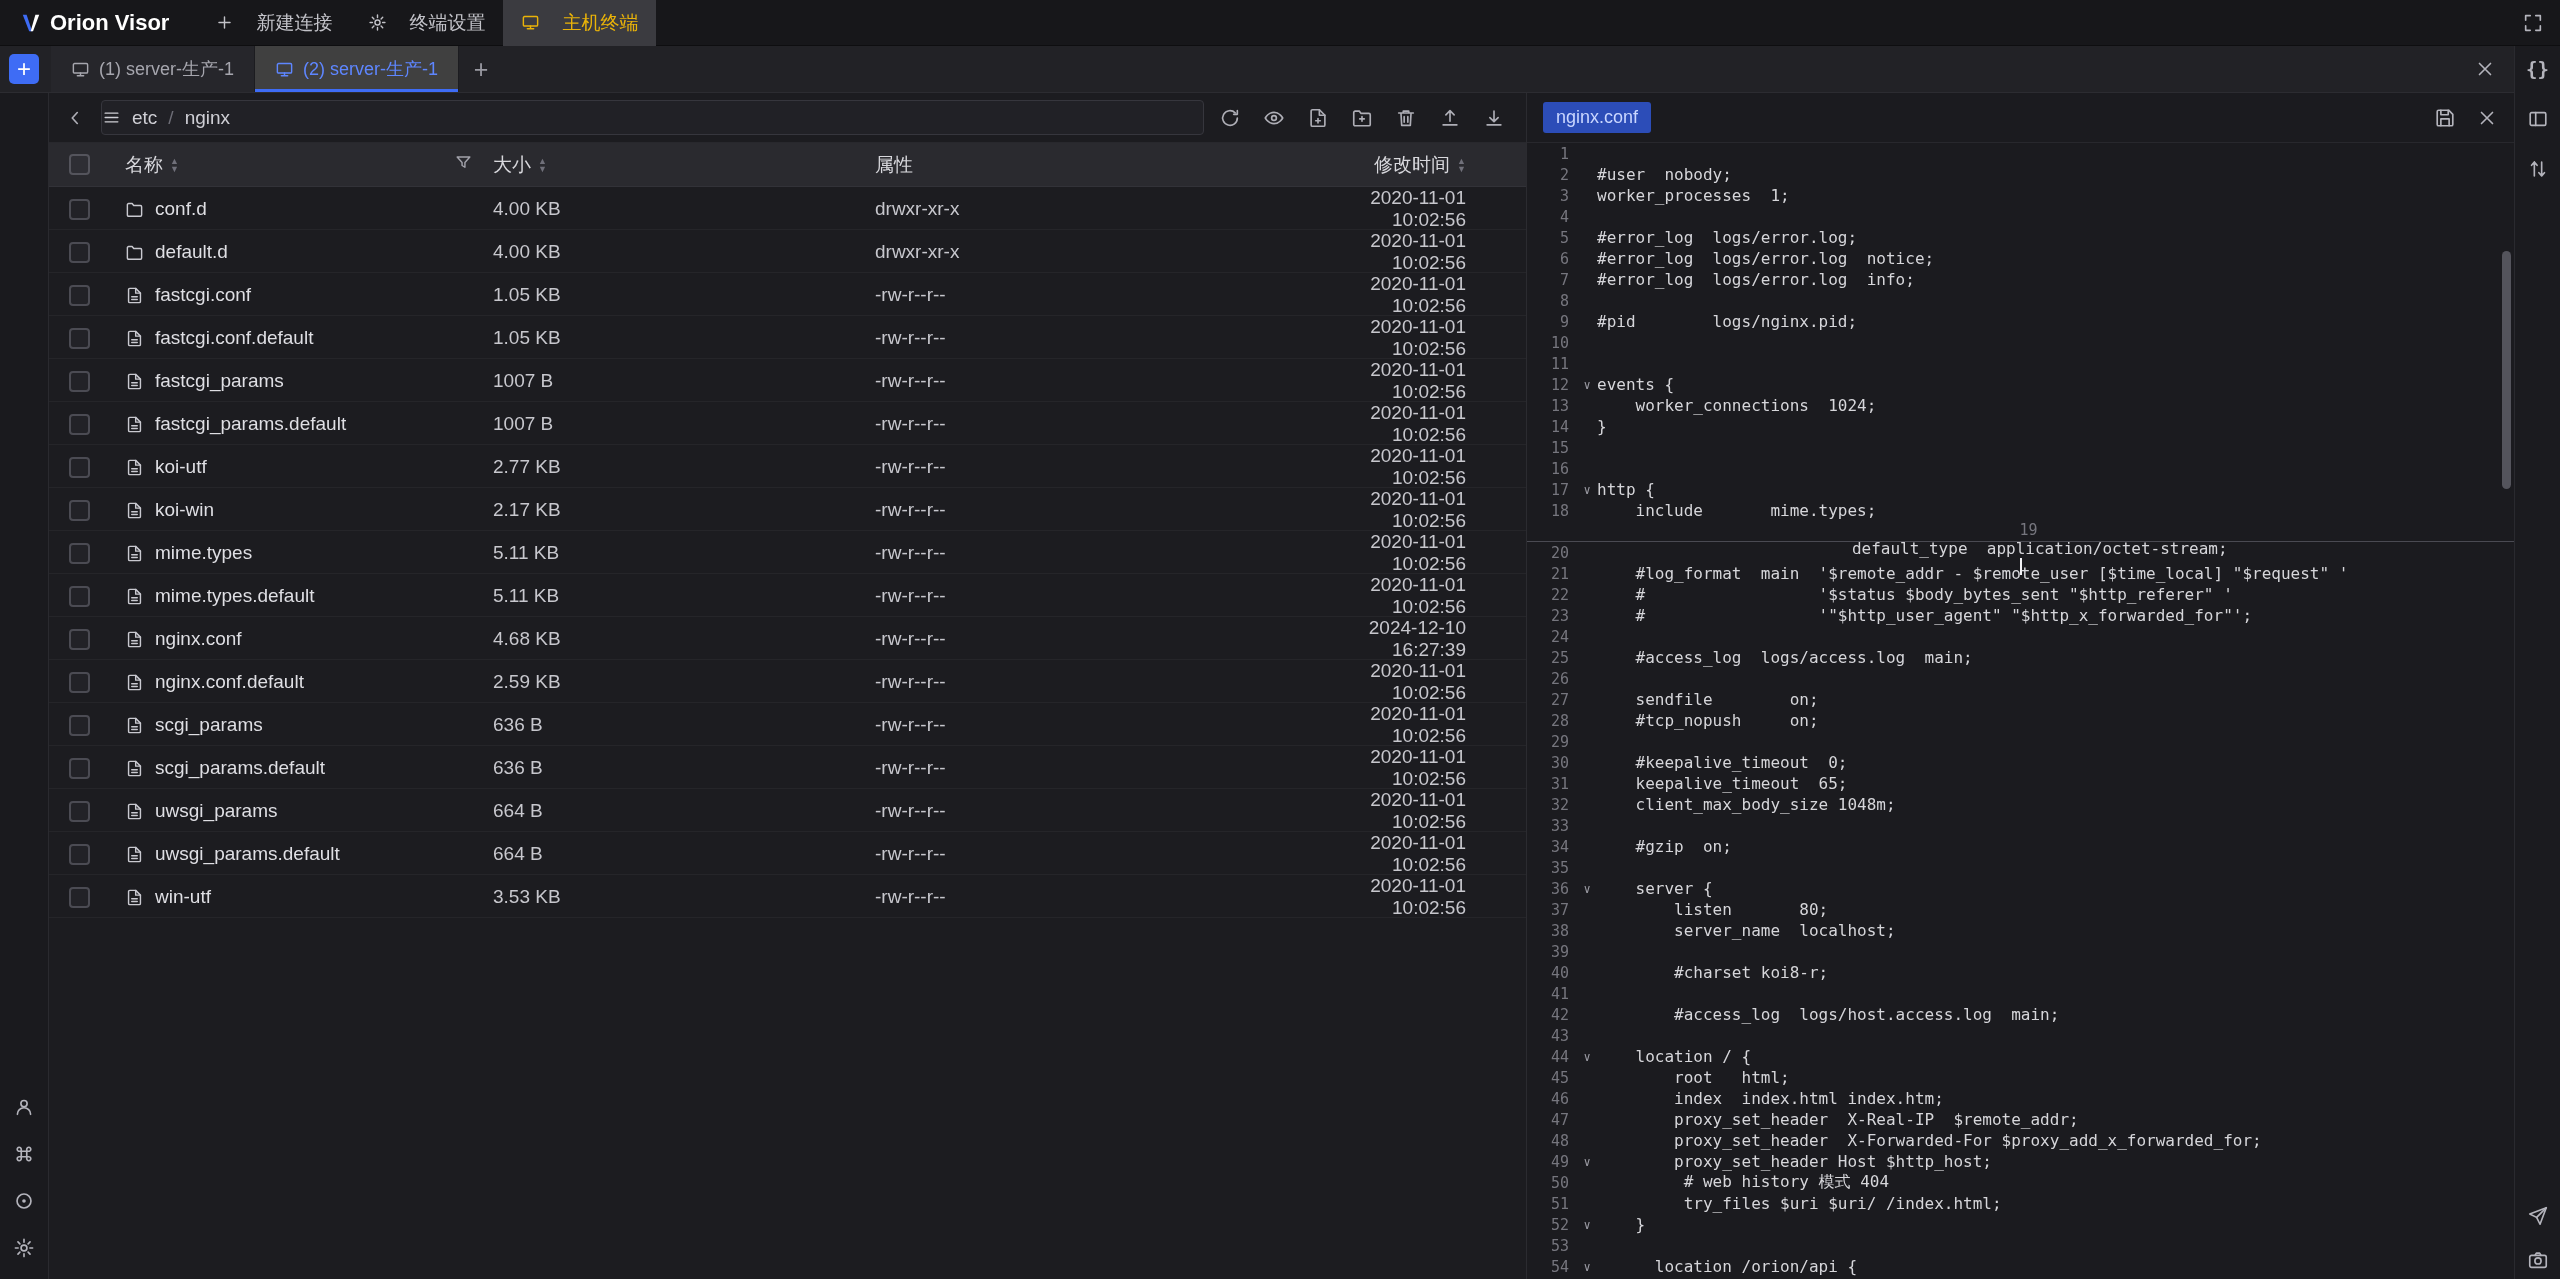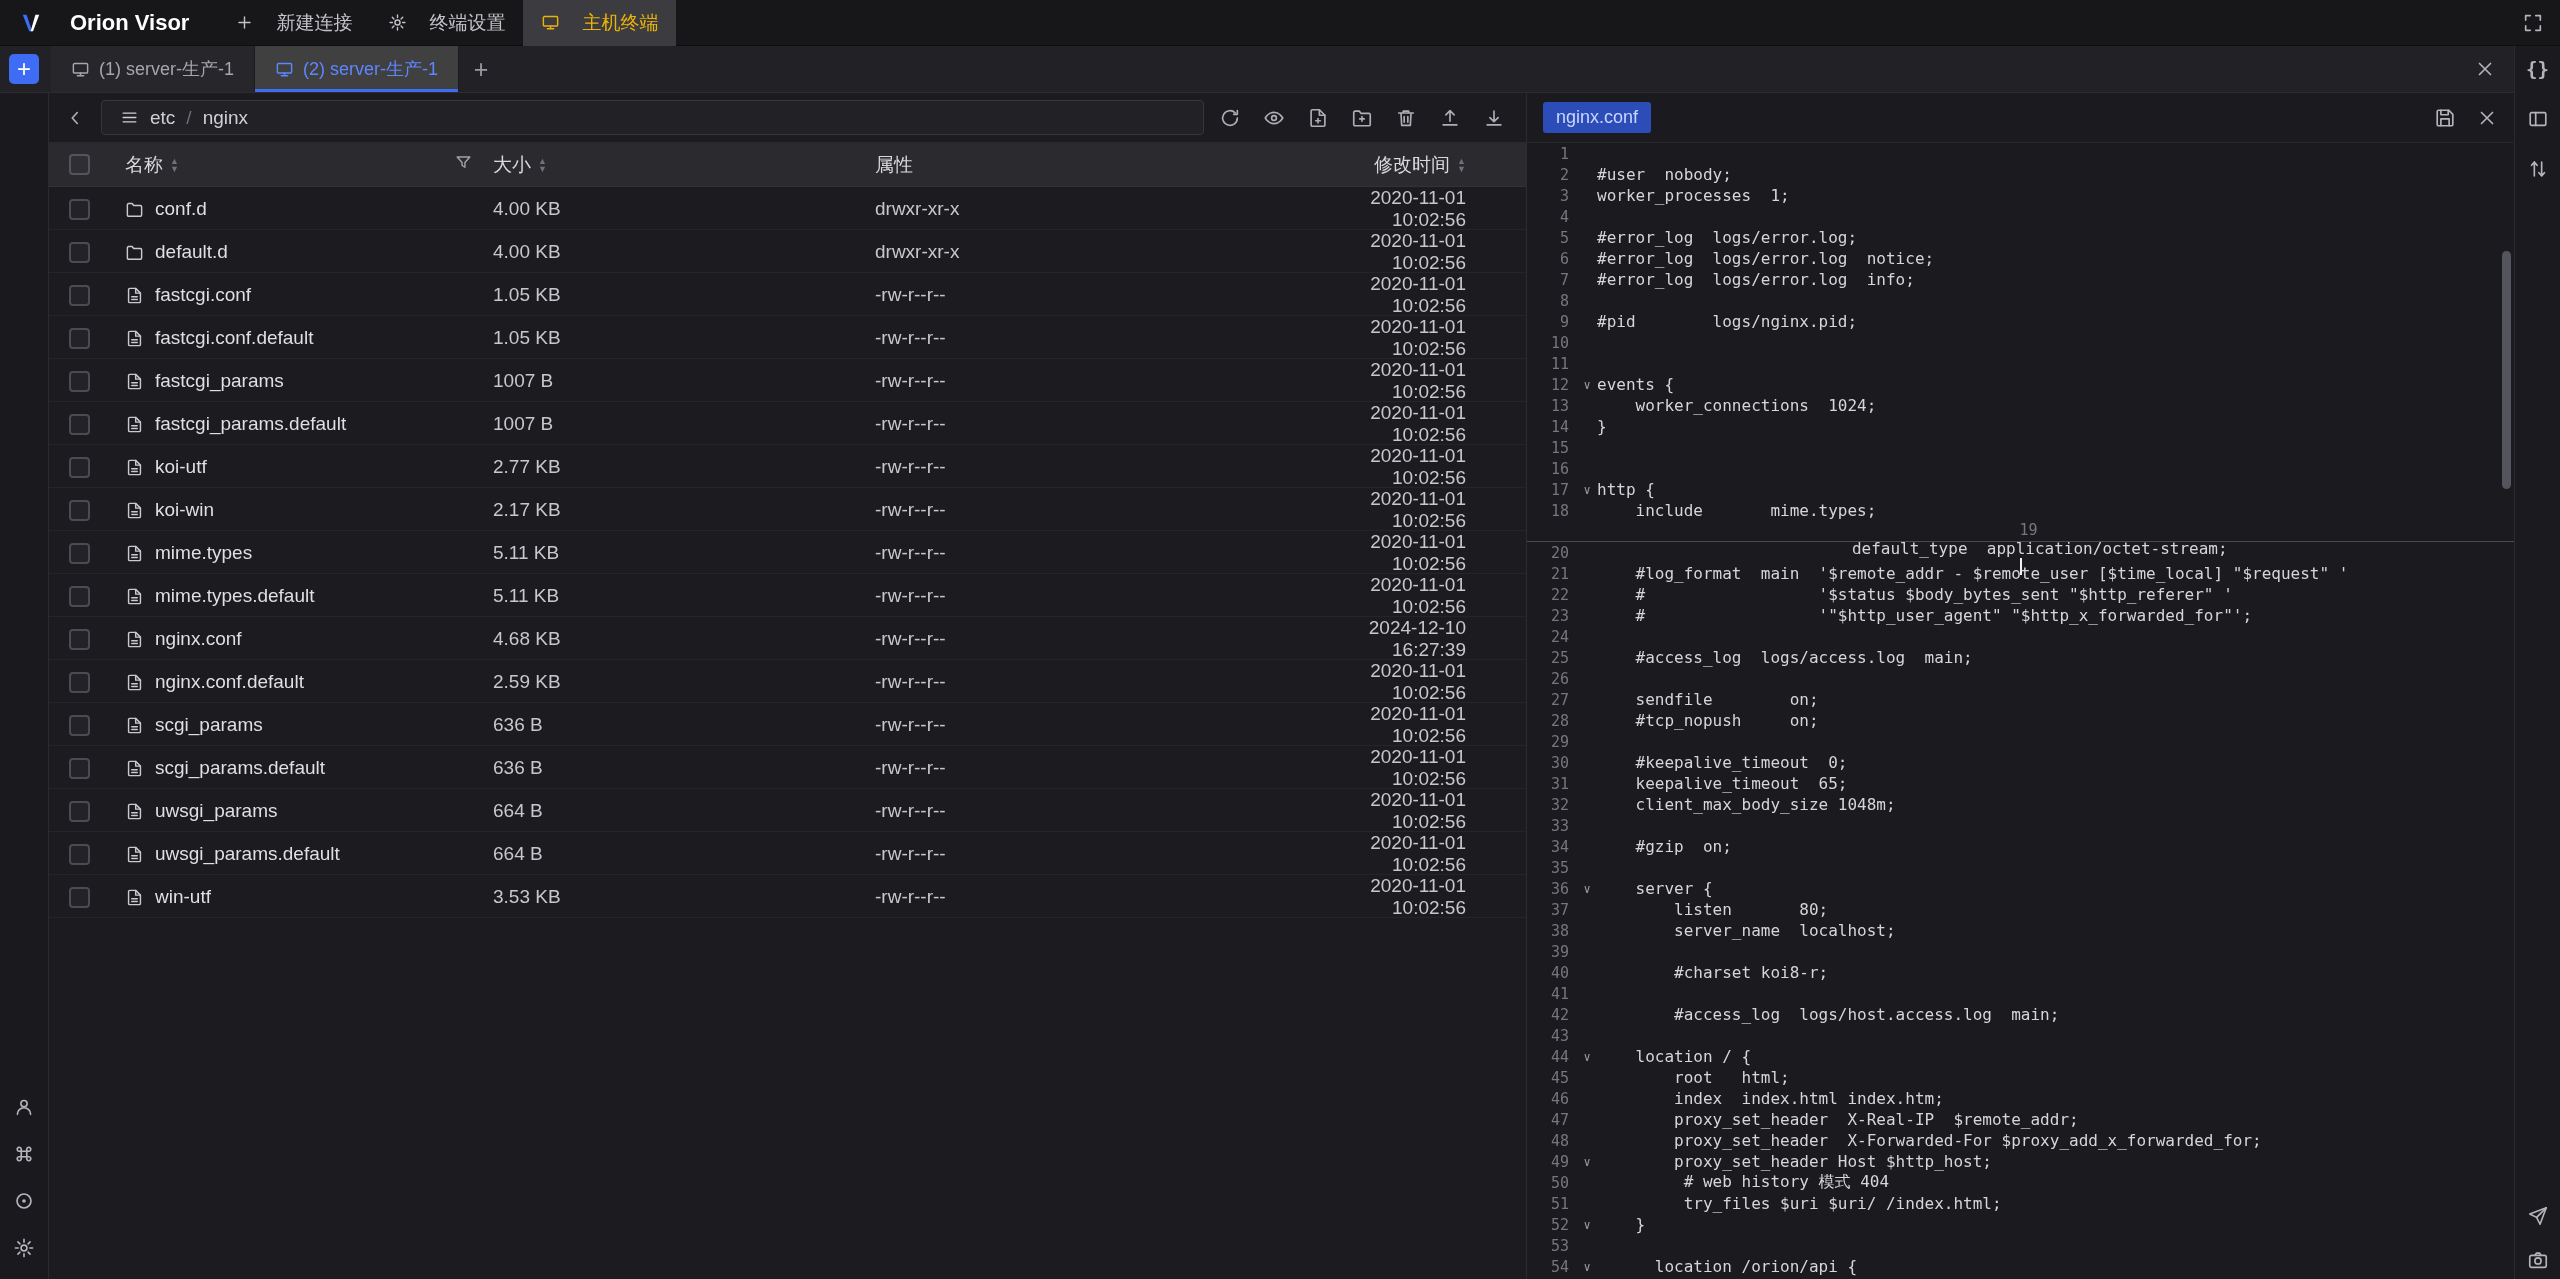--- a/index.html
+++ b/index.html
@@ -3,21 +3,21 @@
 <meta charset="utf-8">
 <style>
   * { margin:0; padding:0; box-sizing:border-box; }
   html,body { width:2560px; height:1279px; background:#141417; overflow:hidden;
               font-family:"Liberation Sans", sans-serif; color:#d4d4d8; }
   .app { width:2560px; height:1279px; display:flex; flex-direction:column; }
 
   
   .topbar { height:46px; background:#17171a; display:flex; align-items:center;
             border-bottom:1px solid #0e0e10; flex:none; }
-  .brand { display:flex; align-items:center; gap:28px; padding:0 28px 0 20px;
+  .brand { display:flex; align-items:center; gap:8px; padding:0 28px 0 20px;
            font-size:22px; font-weight:bold; color:#ffffff; }
   .menu-item { height:46px; display:flex; align-items:center; gap:22px; padding:0 18px;
                font-size:19px; color:#c2c2c8; cursor:default; }
   .menu-item.active { background:#3b3b40; color:#eab308; }
   .topbar .spacer { flex:1; }
   .icon-btn { display:flex; align-items:center; justify-content:center; color:#b4b4bc; }
 
   svg.ic { width:22px; height:22px; stroke:currentColor; fill:none;
            stroke-width:1.8; stroke-linecap:round; stroke-linejoin:round; }
   svg.ic-s { width:19px; height:19px; stroke:currentColor; fill:none;
@@ -48,21 +48,21 @@
                 justify-content:flex-end; gap:25px; padding-bottom:20px; color:#8f8f99; }
 
   
   .fm-panel { flex:1; display:flex; flex-direction:column; min-width:0; background:#1c1c20; }
   .fm-toolbar { height:50px; flex:none; display:flex; align-items:center; gap:8px;
                 padding:0 14px 0 8px; border-bottom:1px solid #28282d; }
   .tbtn { width:36px; height:36px; border-radius:4px; display:flex; align-items:center;
           justify-content:center; color:#aeaeb6; flex:none; }
   .breadcrumb { flex:1; height:35px; background:#212126; border:1px solid #36363d;
                 border-radius:4px; display:flex; align-items:center; gap:11px;
-                padding:0 18px; font-size:19px; color:#cfcfd5; }
+                padding:0 0; font-size:19px; color:#cfcfd5; }
   .crumb-sep { color:#6e6e77; }
 
   .fm-grid { display:grid; grid-template-columns:60px 380px 382px 420px 235px; align-items:center; }
   .fm-head { height:44px; flex:none; background:#2a2a2f; border-bottom:1px solid #323238;
              font-size:19px; color:#d8d8dd; }
   .h { display:flex; align-items:center; height:100%; }
   .h-name { padding-left:16px; }
   .h-size, .h-attr { padding-left:4px; }
   .h-mtime { justify-content:flex-end; padding-right:60px; }
   .sorter { display:flex; flex-direction:column; margin-left:7px; }

